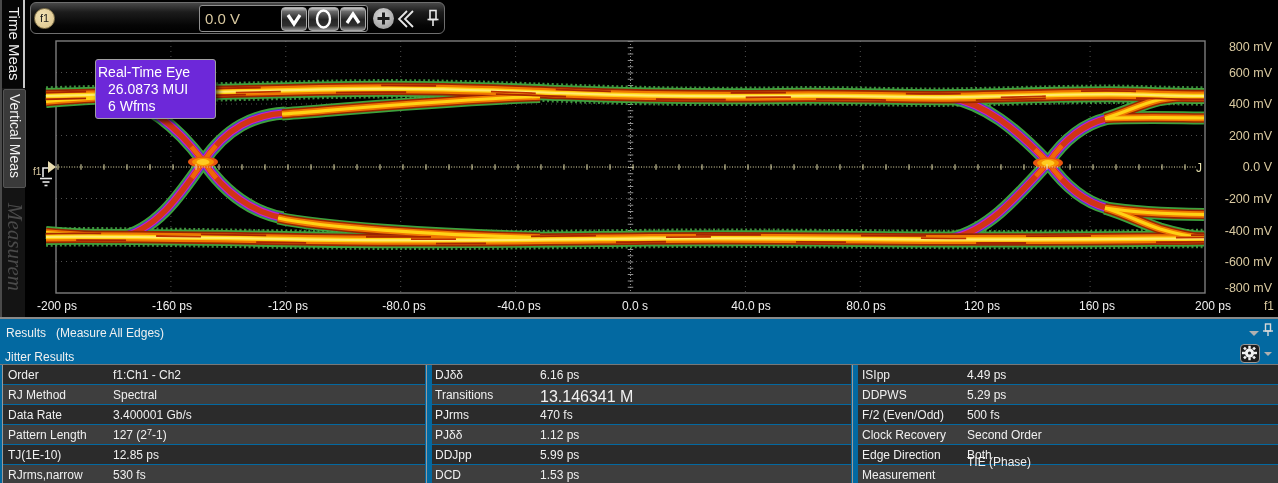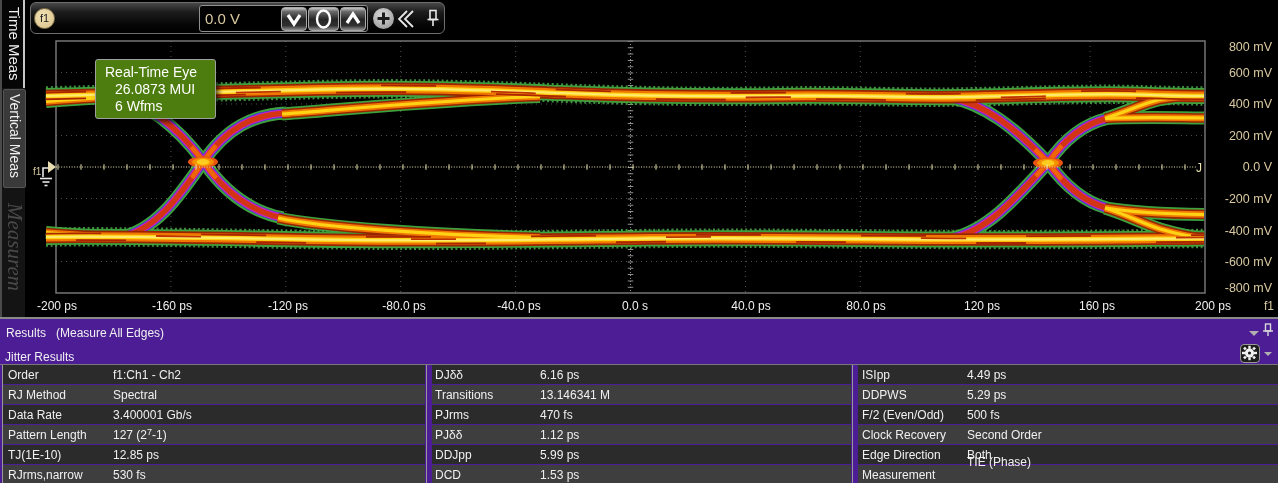--- a/index.html
+++ b/index.html
@@ -241,27 +241,27 @@
       <path d="M10,1 L2,9 L10,17 M16,1 L8,9 L16,17" fill="none" stroke="#e8e8e8" stroke-width="1.8"></path>
     </svg>
 
     <svg class="abs" style="left:395px;top:6px;" width="14" height="20" viewBox="0 0 14 20">
       <rect x="4" y="1.5" width="6" height="9" fill="none" stroke="#e8e8e8" stroke-width="1.6"></rect>
       <line x1="1.5" y1="10.5" x2="12.5" y2="10.5" stroke="#e8e8e8" stroke-width="1.6"></line>
       <line x1="7" y1="10.5" x2="7" y2="17" stroke="#e8e8e8" stroke-width="1.6"></line>
     </svg>
   </div>
 
-  <div class="abs" style="left:95px;top:59px;width:121px;height:60px;background:#4d7c0f;border:1.5px solid #a0a0a0;border-radius:3px;box-shadow:3px 3px 5px rgba(0,0,0,0.65);color:#fff;font-size:14px;line-height:17px;padding:4px 0 0 9px;">
+  <div class="abs" style="left:95px;top:59px;width:121px;height:60px;background:#6d28d9;border:1.5px solid #a0a0a0;border-radius:3px;box-shadow:3px 3px 5px rgba(0,0,0,0.65);color:#fff;font-size:14px;line-height:17px;padding:4px 0 0 2px;">
     Real-Time Eye<br>
     <span style="padding-left:10px;">26.0873 MUI</span><br>
     <span style="padding-left:10px;">6 Wfms</span>
   </div>
 
-  <div class="abs" style="left:0;top:317px;width:1278px;height:166px;background:#4c1d95;border-top:2px solid #8a8a8a;">
+  <div class="abs" style="left:0;top:317px;width:1278px;height:166px;background:#0369a1;border-top:2px solid #8a8a8a;">
     <div class="abs wht" style="left:6px;top:7px;font-size:12px;">Results&nbsp;&nbsp;&nbsp;(Measure All Edges)</div>
     <div class="abs" style="left:1249px;top:12px;width:0;height:0;border-left:5px solid transparent;border-right:5px solid transparent;border-top:5px solid #b0b0b0;"></div>
     <svg class="abs" style="left:1262px;top:4px;" width="12" height="14" viewBox="0 0 12 14">
       <rect x="3.5" y="1" width="5" height="7" fill="none" stroke="#d8d8d8" stroke-width="1.4"></rect>
       <line x1="1" y1="8" x2="11" y2="8" stroke="#d8d8d8" stroke-width="1.4"></line>
       <line x1="6" y1="8" x2="6" y2="13" stroke="#d8d8d8" stroke-width="1.4"></line>
     </svg>
     <div class="abs wht" style="left:5px;top:31px;font-size:12px;">Jitter Results</div>
 
     <div class="abs" style="left:1240px;top:25px;width:20px;height:19px;border-radius:4px;border:1.5px solid #999;background:#1d1d1d;">
@@ -293,21 +293,21 @@
         <div class="abs wht" style="left:435px;top:3px;font-size:12px;">DJδδ</div>
         <div class="abs wht" style="left:540px;top:3px;font-size:12px;">6.16 ps</div>
         <div class="abs" style="left:858px;top:0px;width:420px;height:19.4px;background:#2b2b2b;"></div>
         <div class="abs wht" style="left:862px;top:3px;font-size:12px;">ISIpp</div>
         <div class="abs wht" style="left:967px;top:3px;font-size:12px;">4.49 ps</div>
       <div class="abs" style="left:3px;top:20px;width:422px;height:19.4px;background:#3e3e3e;"></div>
         <div class="abs wht" style="left:8px;top:23px;font-size:12px;">RJ Method</div>
         <div class="abs wht" style="left:113px;top:23px;font-size:12px;">Spectral</div>
         <div class="abs" style="left:432px;top:20px;width:419px;height:19.4px;background:#3e3e3e;"></div>
         <div class="abs wht" style="left:435px;top:23px;font-size:12px;">Transitions</div>
-        <div class="abs wht" style="left:540px;top:23px;font-size:12px;">13.146341 M</div>
+        <div class="abs wht" style="left:540px;top:23px;font-size:16px;">13.146341 M</div>
         <div class="abs" style="left:858px;top:20px;width:420px;height:19.4px;background:#3e3e3e;"></div>
         <div class="abs wht" style="left:862px;top:23px;font-size:12px;">DDPWS</div>
         <div class="abs wht" style="left:967px;top:23px;font-size:12px;">5.29 ps</div>
       <div class="abs" style="left:3px;top:40px;width:422px;height:19.4px;background:#2b2b2b;"></div>
         <div class="abs wht" style="left:8px;top:43px;font-size:12px;">Data Rate</div>
         <div class="abs wht" style="left:113px;top:43px;font-size:12px;">3.400001 Gb/s</div>
         <div class="abs" style="left:432px;top:40px;width:419px;height:19.4px;background:#2b2b2b;"></div>
         <div class="abs wht" style="left:435px;top:43px;font-size:12px;">PJrms</div>
         <div class="abs wht" style="left:540px;top:43px;font-size:12px;">470 fs</div>
         <div class="abs" style="left:858px;top:40px;width:420px;height:19.4px;background:#2b2b2b;"></div>

